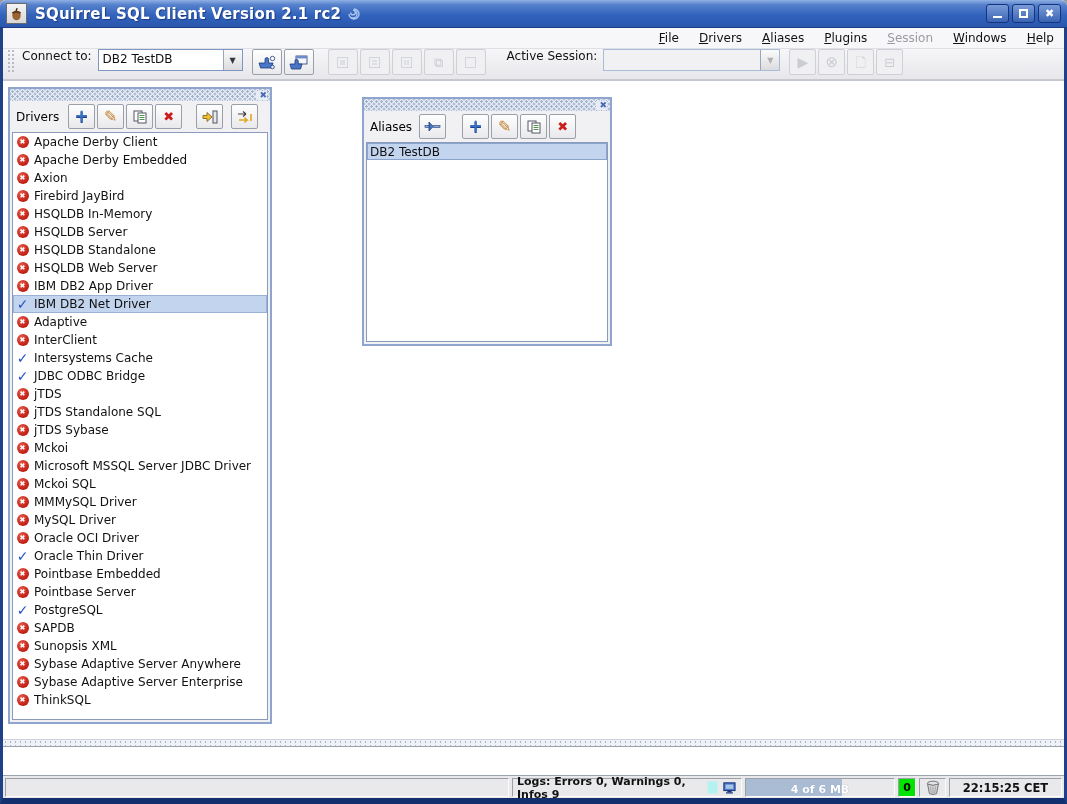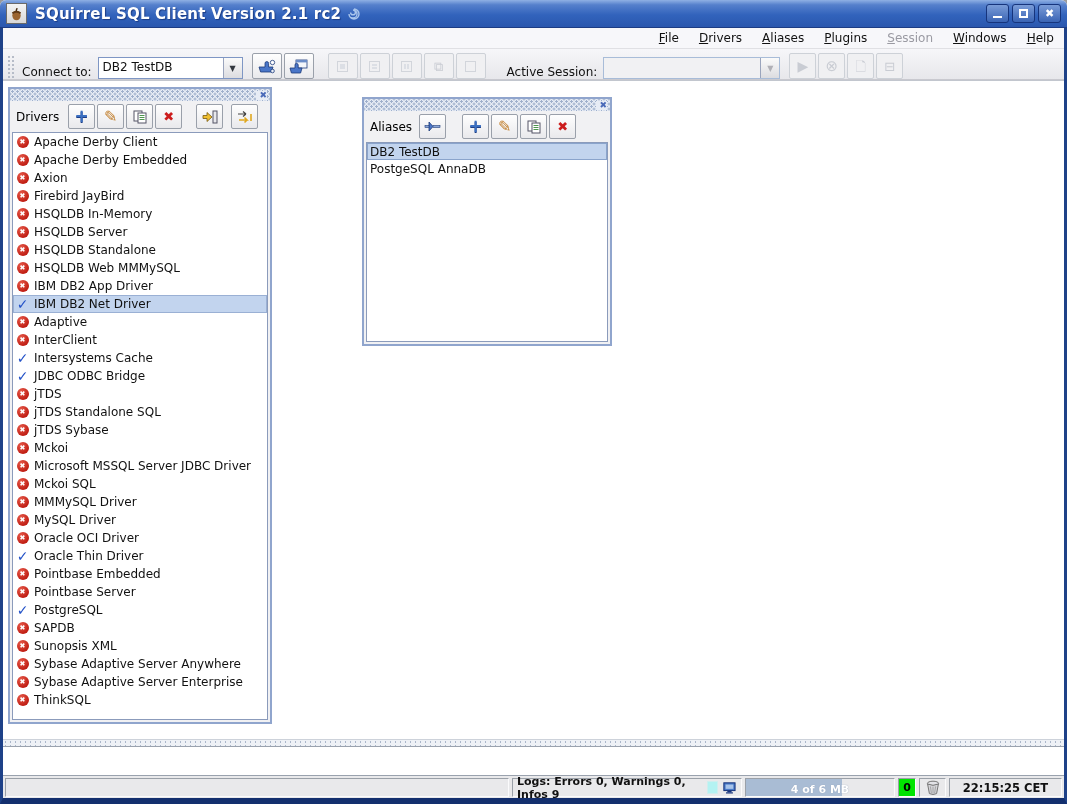--- a/index.html
+++ b/index.html
@@ -27,21 +27,21 @@
            height:776px; display:flex; flex-direction:column; background:#ececee; }
 
   
   .menubar { height:21px; background:#f7f7fa; display:flex; align-items:center; padding-left:6px;
              border-bottom:1px solid #e0e0e4; font-size:12px;justify-content:flex-end; }
   .menu-item { padding:0 10px; height:20px; line-height:20px; color:#111; cursor:default; }
   .menu-item.disabled { color:#9a9aa2; }
 
   
   .toolbar { height:31px; background:linear-gradient(#f6f6f9,#e7e7eb); border-bottom:1px solid #c9c9cf;
-             display:flex; align-items:flex-end; padding:0 4px; font-size:12px; }
+             display:flex; align-items:flex-start; padding:0 4px; font-size:12px; }
   .grip { width:7px; height:24px; margin-right:8px;
           background-image:radial-gradient(#b6bcc8 1px, transparent 1.2px); background-size:4px 4px; }
   .tb-label { margin-right:6px; color:#111; }
   .combo { height:22px; display:flex; border:1px solid #7e96c4; background:#fff; }
   .combo .val { width:124px; padding:2px 4px; font-size:12px; color:#111; overflow:hidden; white-space:nowrap; }
   .combo .arrow-btn { width:19px; background:linear-gradient(#fafafa,#dcdce0); border-left:1px solid #9aa4bc;
                       display:flex; align-items:center; justify-content:center; font-size:8px; color:#33383f; }
   .combo.disabled { background:#f1f1f3; border-color:#a8bcd8; }
   .combo.disabled .val { color:#888; }
   .combo.disabled .arrow-btn { color:#b0b0b6; }
@@ -293,21 +293,21 @@
             <div class="list-row">
               <span class="st-icon">
                 <span class="err-dot">✖</span>
               </span>
               <span>HSQLDB Standalone</span>
             </div>
             <div class="list-row">
               <span class="st-icon">
                 <span class="err-dot">✖</span>
               </span>
-              <span>HSQLDB Web MMMySQL</span>
+              <span>HSQLDB Web Server</span>
             </div>
             <div class="list-row">
               <span class="st-icon">
                 <span class="err-dot">✖</span>
               </span>
               <span>IBM DB2 App Driver</span>
             </div>
             <div class="list-row sel">
               <span class="st-icon">
                 <span class="chk">✓</span>
@@ -476,23 +476,20 @@
               <path d="M6.5 5.5 h5 M6.5 7.5 h5 M6.5 9.5 h5" stroke="#3a8a3a" stroke-width="0.9"></path>
             </svg>
           </div>
           <div class="pbtn">
               <span class="glyph-del">✖</span>
             </div>
         </div>
         <div class="listbox" style="margin:0 2px 2px 2px; height:200px;" id="aliases-list">
             <div class="alias-row sel">
               <span>DB2 TestDB</span>
-            </div>
-            <div class="alias-row">
-              <span>PostgeSQL AnnaDB</span>
             </div>
           </div>
       </div>
 
     </div>
 
     <div class="dock-grip"></div>
     <div class="message-area"></div>
 
     <div class="statusbar">

